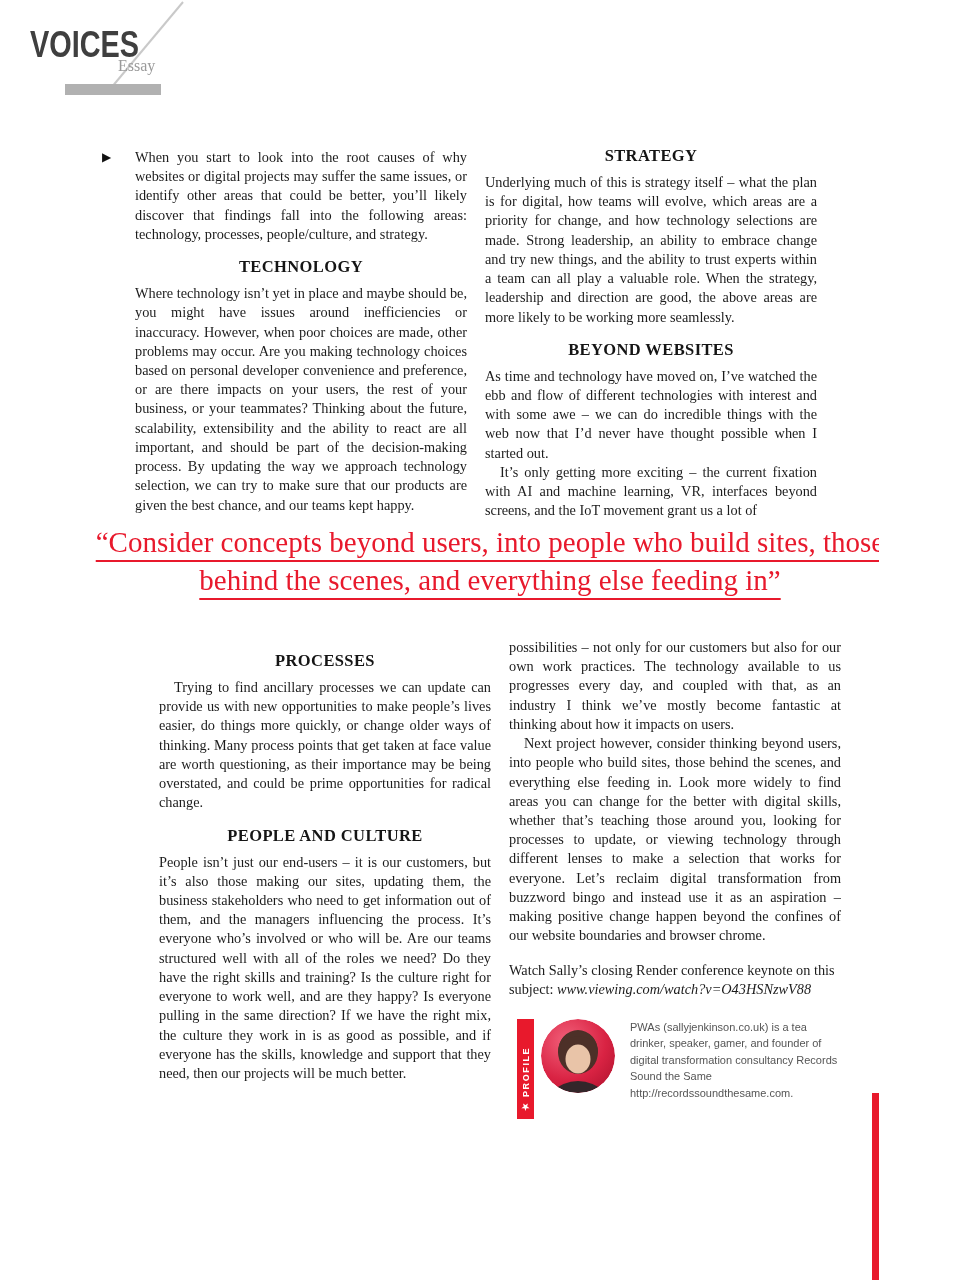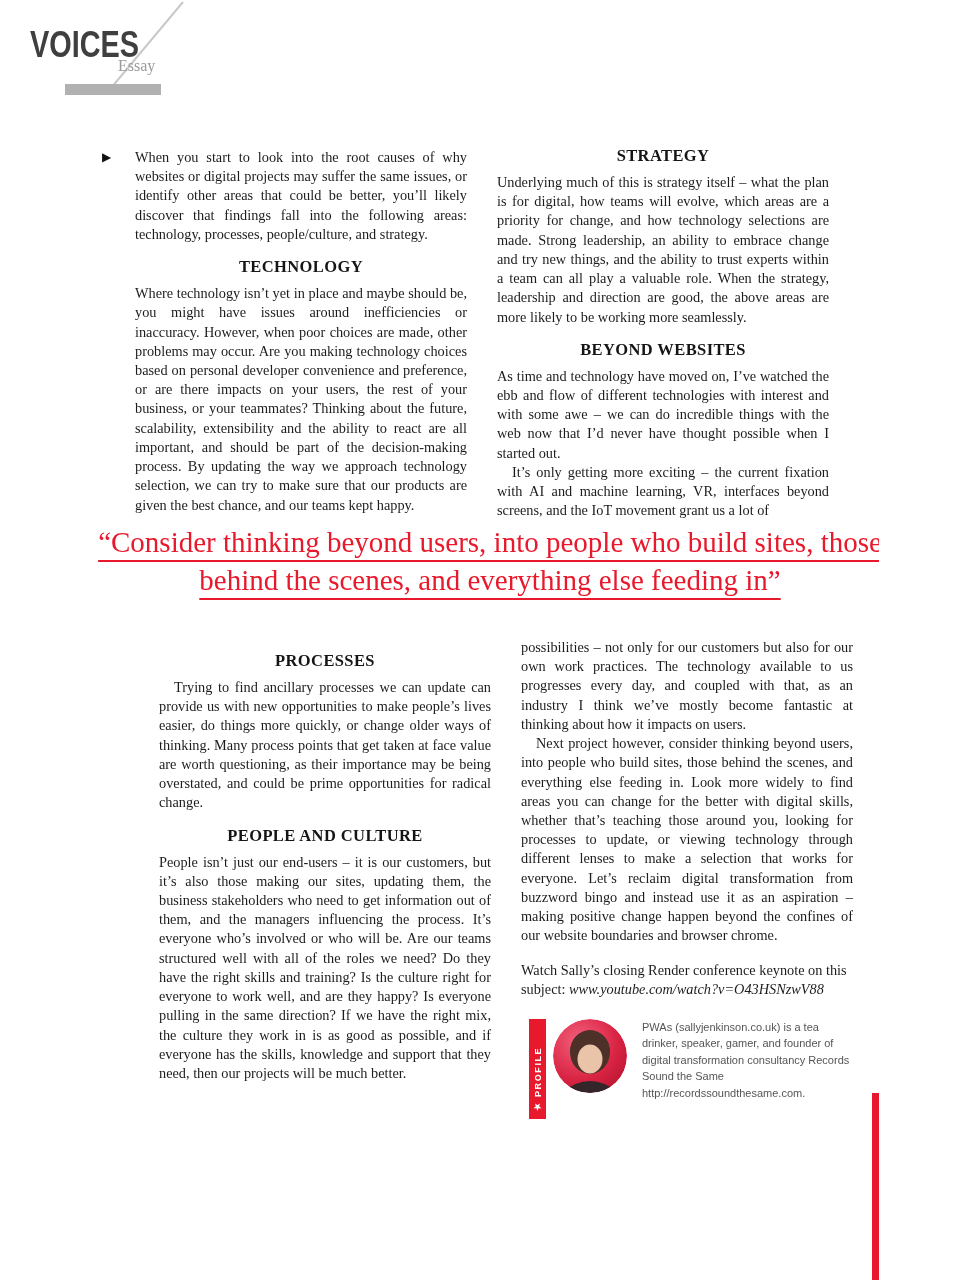--- a/index.html
+++ b/index.html
@@ -19,21 +19,21 @@
     font-size:37px;color:#3f3f3f;letter-spacing:0px;
     transform:scaleX(0.78);transform-origin:left top;
   }
   .diag{position:absolute;left:104px;top:0;}
   .essay{
     position:absolute;left:118px;top:57px;
     font-size:16px;color:var(--gray);
   }
   .graybar{position:absolute;left:65px;top:84px;width:96px;height:11px;background:#b1b1b1;}
   
-  .cols{position:absolute;left:135px;display:flex;gap:30px;}
+  .cols{position:absolute;left:135px;display:flex;gap:18px;}
   .cols-top{top:148px;}
   .cols-bottom{top:638px;margin-left:24px;}
   .col{width:332px;}
   p{margin:0;font-size:14.3px;line-height:1.345;text-align:justify;}
   .ind{text-indent:15px;}
   h3{
     margin:13px 0 7px 0;text-align:center;font-size:16.5px;font-weight:700;
     letter-spacing:0.4px;font-family:Liberation Serif, serif;color:#151515;
   }
   h3.first{margin-top:-2px;}
@@ -98,34 +98,34 @@
     <div class="col">
       <h3 class="first">STRATEGY</h3>
       <p>Underlying much of this is strategy itself – what the plan is for digital, how teams will evolve, which areas are a priority for change, and how technology selections are made. Strong leadership, an ability to embrace change and try new things, and the ability to trust experts within a team can all play a valuable role. When the strategy, leadership and direction are good, the above areas are more likely to be working more seamlessly.</p>
       <h3>BEYOND WEBSITES</h3>
       <p>As time and technology have moved on, I’ve watched the ebb and flow of different technologies with interest and with some awe – we can do incredible things with the web now that I’d never have thought possible when I started out.</p>
       <p class="ind">It’s only getting more exciting – the current fixation with AI and machine learning, VR, interfaces beyond screens, and the IoT movement grant us a lot of</p>
     </div>
   </div>
 
   <div class="pullquote">
-    <span>“Consider thinking beyond users, into people who build sites, those behind the scenes, and everything else feeding in”</span>
+    <span>“Consider concepts beyond users, into people who build sites, those behind the scenes, and everything else feeding in”</span>
   </div>
 
   <div class="cols cols-bottom">
     <div class="col">
       <h3>PROCESSES</h3>
       <p class="ind">Trying to find ancillary processes we can update can provide us with new opportunities to make people’s lives easier, do things more quickly, or change older ways of thinking. Many process points that get taken at face value are worth questioning, as their importance may be being overstated, and could be prime opportunities for radical change.</p>
       <h3>PEOPLE AND CULTURE</h3>
       <p>People isn’t just our end-users – it is our customers, but it’s also those making our sites, updating them, the business stakeholders who need to get information out of them, and the managers influencing the process. It’s everyone who’s involved or who will be. Are our teams structured well with all of the roles we need? Do they have the right skills and training? Is the culture right for everyone to work well, and are they happy? Is everyone pulling in the same direction? If we have the right mix, the culture they work in is as good as possible, and if everyone has the skills, knowledge and support that they need, then our projects will be much better.</p>
     </div>
     <div class="col">
       <p>possibilities – not only for our customers but also for our own work practices. The technology available to us progresses every day, and coupled with that, as an industry I think we’ve mostly become fantastic at thinking about how it impacts on users.</p>
       <p class="ind">Next project however, consider thinking beyond users, into people who build sites, those behind the scenes, and everything else feeding in. Look more widely to find areas you can change for the better with digital skills, whether that’s teaching those around you, looking for processes to update, or viewing technology through different lenses to make a selection that works for everyone. Let’s reclaim digital transformation from buzzword bingo and instead use it as an aspiration – making positive change happen beyond the confines of our website boundaries and browser chrome.</p>
-      <p class="note"><span>Watch Sally’s closing Render conference keynote on this subject: </span><span class="note-url">www.youtube.com/watch?v=O43HSNzwV88</span></p>
+      <p class="note"><span>Watch Sally’s closing Render conference keynote on this subject: </span><span class="note-url">www.viewing.com/watch?v=O43HSNzwV88</span></p>
 
       <div class="profile">
         <div class="profile-tab">
           <span class="tab-star">★</span>
           <span>PROFILE</span>
         </div>
         <div class="avatar">
           <svg width="74" height="74" viewBox="0 0 74 74">
             <defs>
               <radialGradient id="avbg" cx="35%" cy="30%" r="95%">

